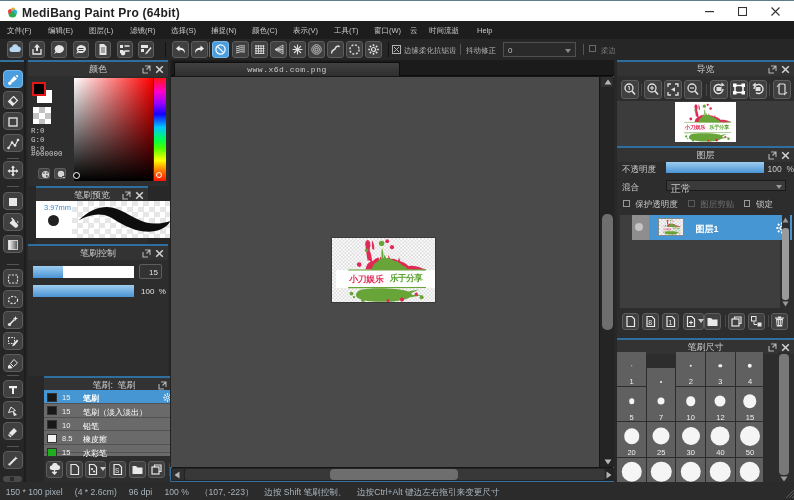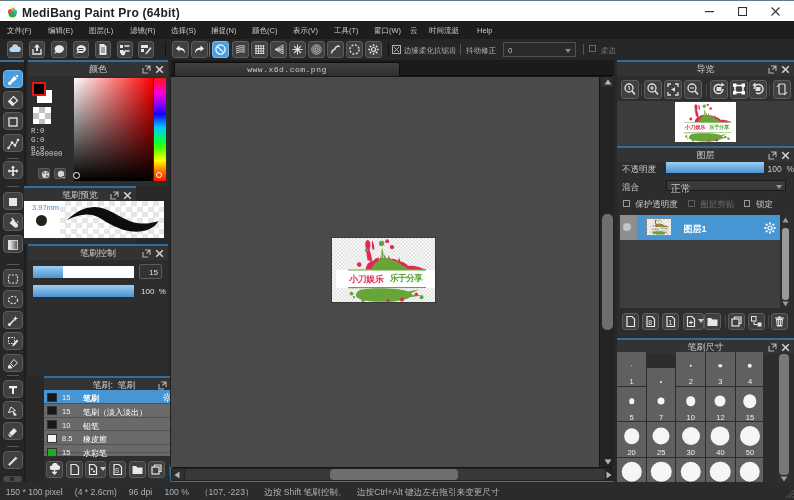--- a/index.html
+++ b/index.html
@@ -441,21 +441,21 @@
 
   <div class="abs" style="left:45.5px;top:17.7px;width:79.3px;height:103.3px;background:linear-gradient(to bottom, rgba(0,0,0,0) 0%, #000 100%), linear-gradient(to right, #fff 0%, #f00 100%);">
     <div class="abs" style="left:-1px;top:94px;width:7px;height:7px;border:1.5px solid #fff;border-radius:50%;"></div>
   </div>
 
   <div class="abs" style="left:126px;top:17.7px;width:12px;height:103.3px;background:linear-gradient(to bottom,#ff1414 0%,#ff00c8 13%,#9600ff 25%,#1400ff 35%,#00c8ff 48%,#00ff50 60%,#48ff00 68%,#ffff00 80%,#ff7800 90%,#ff1400 100%);">
     <div class="abs" style="left:1.5px;top:94px;width:6px;height:6px;border:1.7px solid #fff;border-radius:50%;"></div>
   </div>
  </div>
 
- <div class="panel" style="left:0;top:125.5px;width:112px;height:58px">
+ <div class="panel" style="left:12px;top:125.5px;width:112px;height:58px">
   <div class="ph">笔刷预览
     <svg class="pop" style="right:17px" viewBox="0 0 9 9">
             <path d="M1 3 V8 H6 M3 1 H8 V6 M8 1 L4.5 4.5" stroke="#b5b5b5" stroke-width="1.1" fill="none"></path>
           </svg>
     <svg class="pclose" style="right:4px" viewBox="0 0 9 9">
             <path d="M1.2 1.2 L7.8 7.8 M7.8 1.2 L1.2 7.8" stroke="#cfcfcf" stroke-width="1.6"></path>
           </svg>
   </div>
   <div class="abs" style="left:0;top:15.5px;width:36px;height:37px;background:#fff;">
     <div class="abs" style="left:8px;top:2px;font-size:7.5px;color:#3a8edc;">3.97mm</div>
@@ -730,21 +730,21 @@
           </svg>
   </div>
   <div class="abs" style="left:6px;top:54.5px;width:6.5px;height:6.5px;border:1px solid #9a9a9a;"></div>
   <div class="abs" style="left:18.3px;top:53.5px;font-size:8.5px;color:#c9c9c9;">保护透明度</div>
   <div class="abs" style="left:71.3px;top:54.5px;width:6.5px;height:6.5px;border:1px solid #5a5a5a;"></div>
   <div class="abs" style="left:83.2px;top:53.5px;font-size:8.5px;color:#6f6f6f;">图层剪贴</div>
   <div class="abs" style="left:126.5px;top:54.5px;width:6.5px;height:6.5px;border:1px solid #9a9a9a;"></div>
   <div class="abs" style="left:138.9px;top:53.5px;font-size:8.5px;color:#c9c9c9;">锁定</div>
 
   <div class="abs" style="left:2.5px;top:69.5px;width:160px;height:93px;background:#3e3e3e;">
-    <div class="abs" style="left:0;top:0;width:160px;height:24.6px;background:#4596d2;text-align:right;">
+    <div class="abs" style="left:12px;top:0;width:160px;height:24.6px;background:#4596d2;text-align:right;">
       <div class="abs" style="left:0;top:0;width:17px;height:24.6px;background:#8e8e8e;">
               <div class="abs" style="left:3.5px;top:8.3px;width:8px;height:8px;border-radius:50%;background:#c4c4c4;"></div>
             </div>
       <div class="abs" style="left:26px;top:3px;width:26px;height:17.5px;background:repeating-conic-gradient(#d9d9d9 0 25%,#fcfcfc 0 50%) 0 0/3.6px 3.6px;border:1px solid #888;">
         <svg width="24" height="15.5" viewBox="0 0 103 64" preserveAspectRatio="none">
                 <rect width="103" height="64" fill="none"></rect>
                 <use href="#logo"></use>
               </svg>
       </div>
       <div class="abs" style="left:64px;top:8px;font-size:9px;font-weight:bold;color:#fff;">图层1</div>

